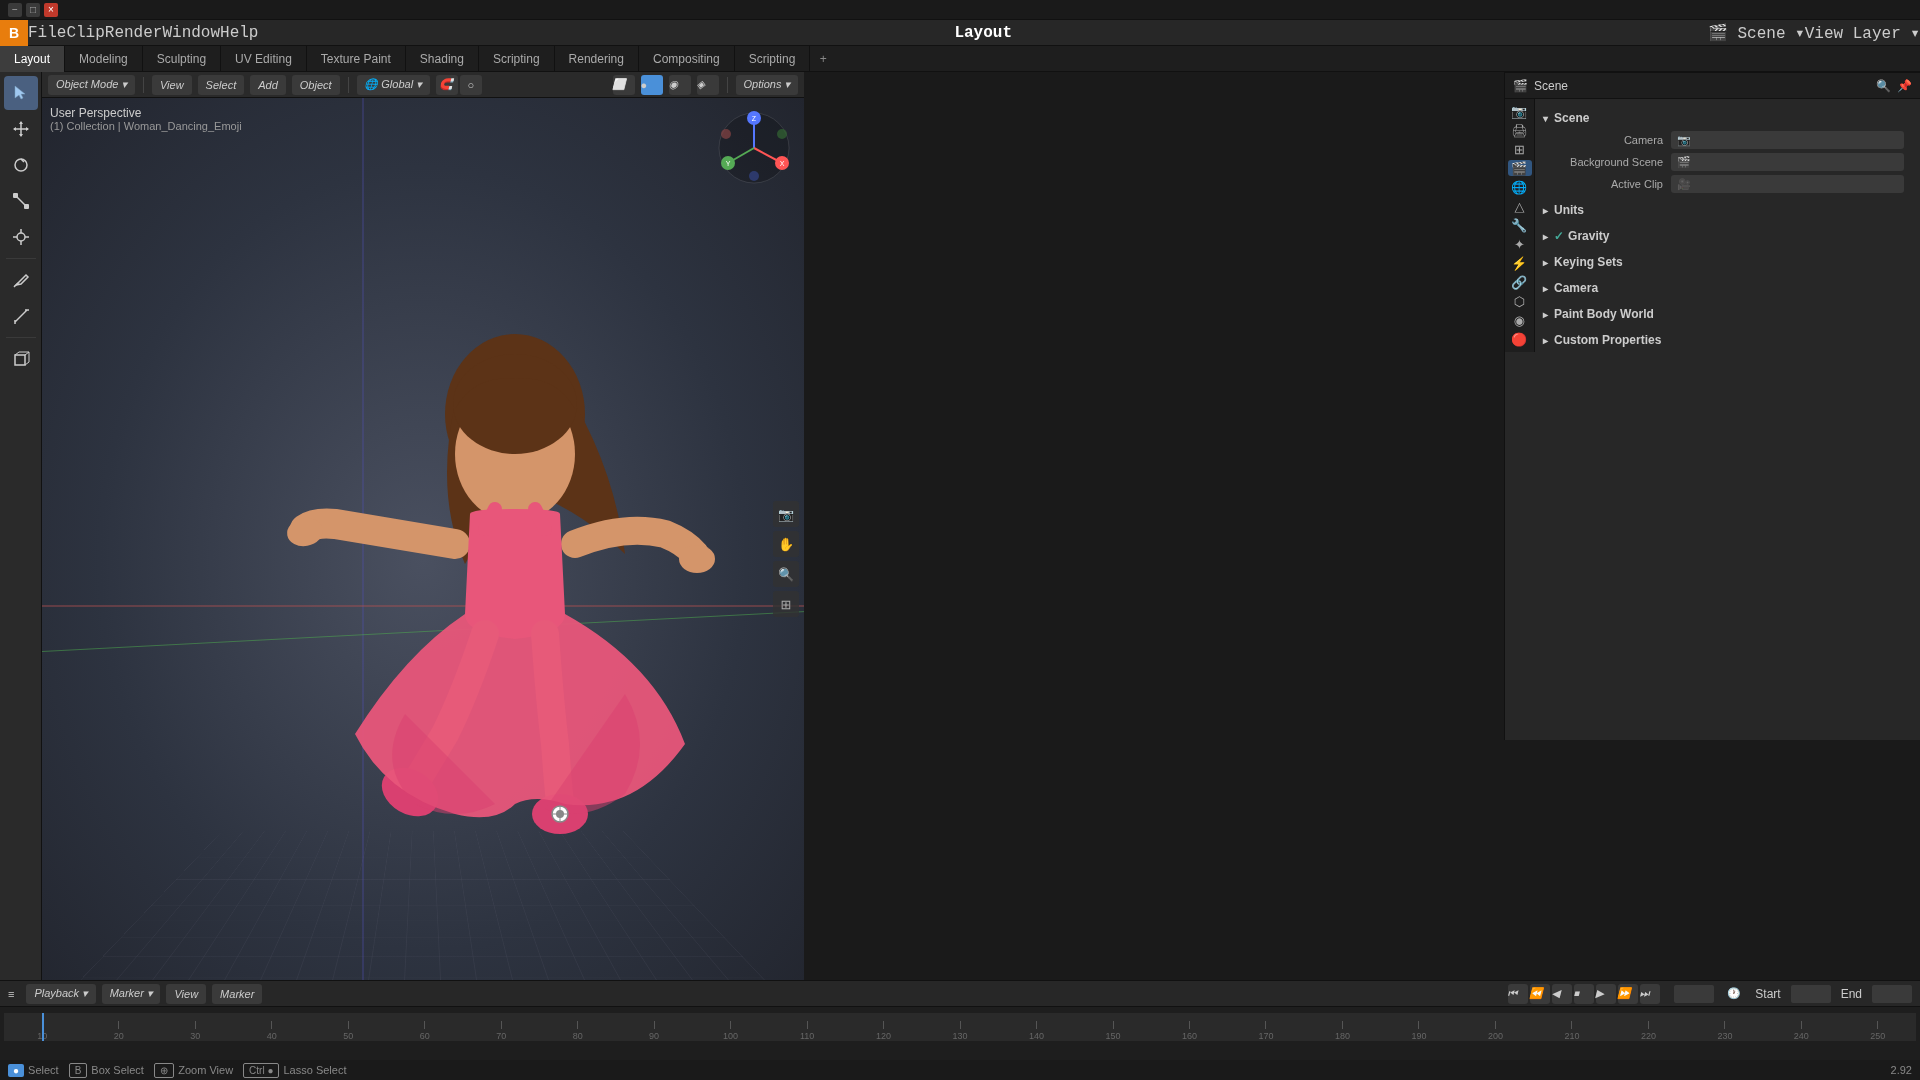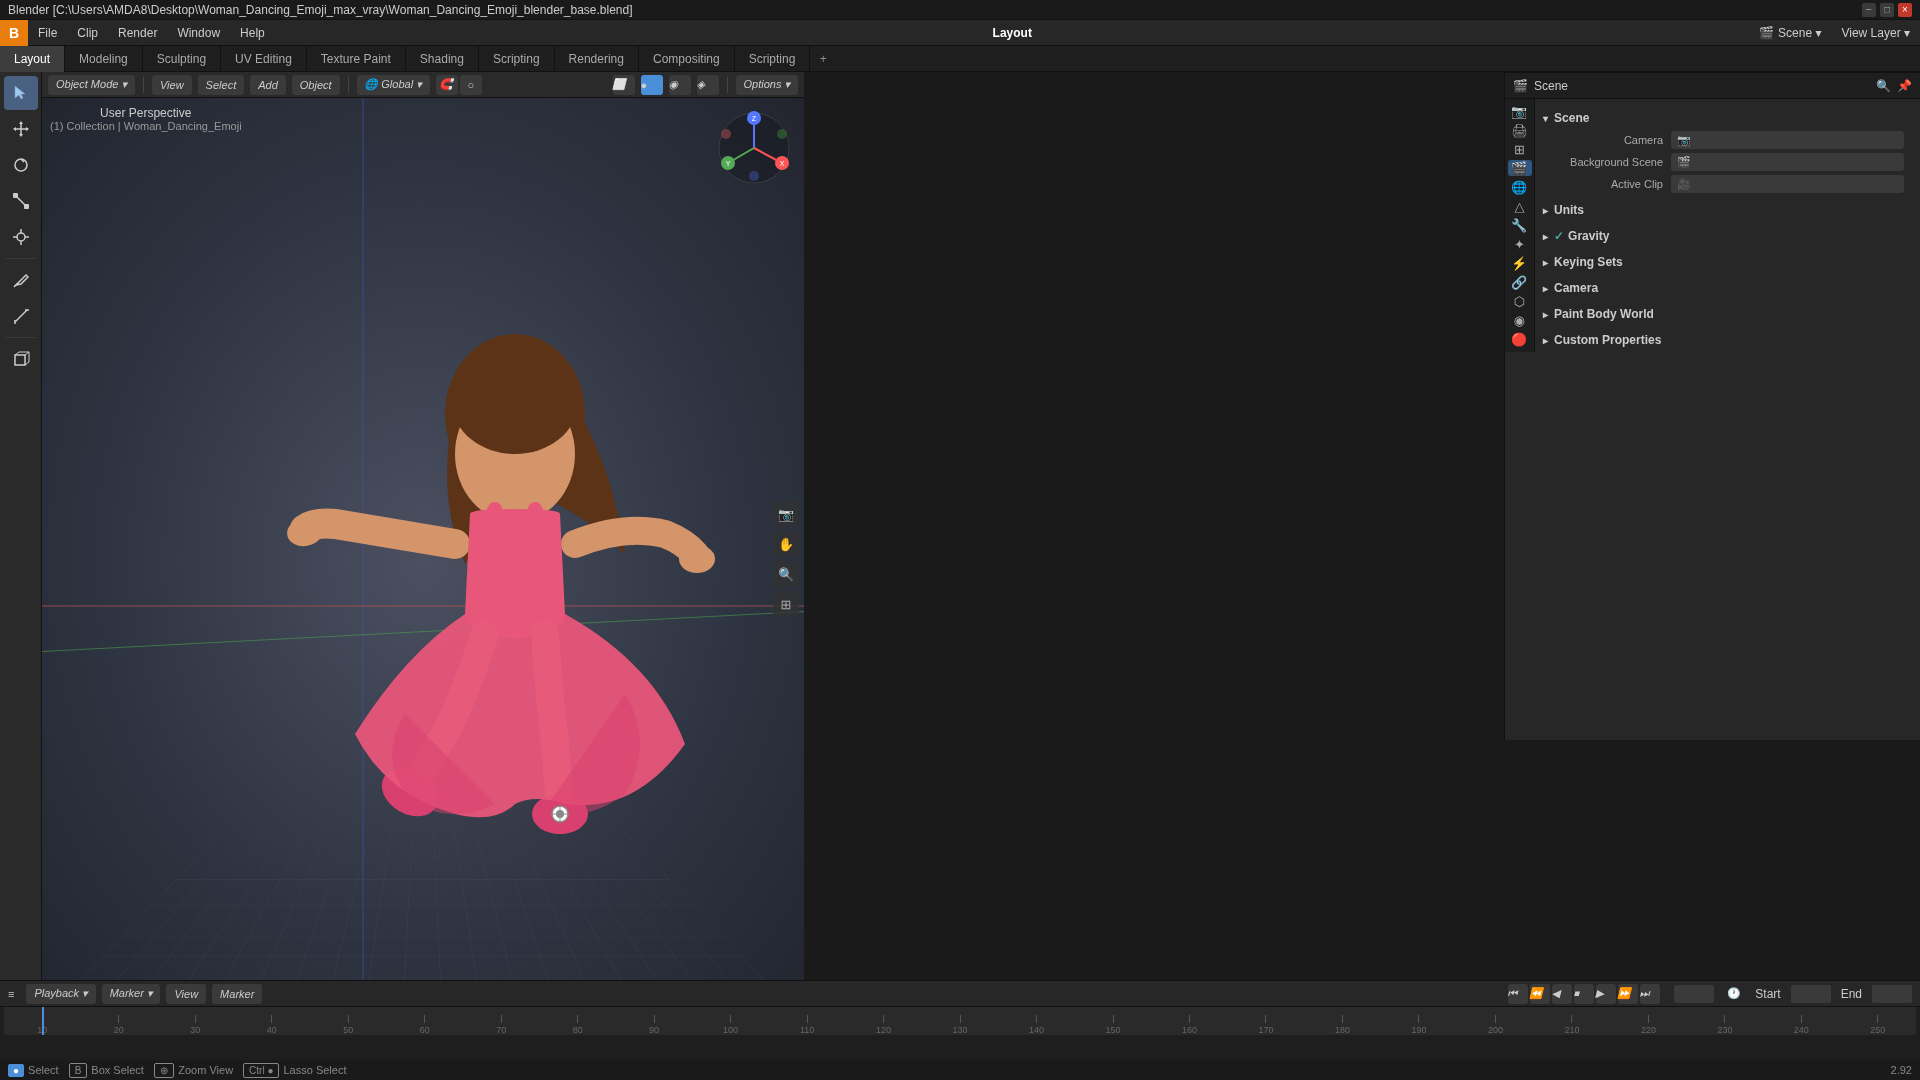--- a/index.html
+++ b/index.html
@@ -64,27 +64,28 @@
       background: #e87d0d;
       display: flex;
       align-items: center;
       justify-content: center;
       font-weight: bold;
       font-size: 14px;
       color: white;
       cursor: pointer;
     }
     .menu-item {
-      padding: 0 10px;
-      height: 26px;
-      display: flex;
-      align-items: center;
-      font-size: 12px;
+      padding: 0 0;
+      height: 26px;
+      display: flex;
+      align-items: center;
+      font-size: 16px;
       color: #ccc;
       cursor: pointer;
+      font-family: Liberation Mono, monospace;
     }
     .menu-separator { flex: 1; }
 
     
     #workspace-tabs {
       position: absolute;
       top: 46px;
       left: 0;
       width: 100%;
       height: 26px;
@@ -186,21 +187,20 @@
 
     
     #viewport {
       position: absolute;
       top: 98px;
       left: 42px;
       right: 1116px;
       bottom: 60px;
       background: #84cc16;
       overflow: hidden;
-      text-align: center;
     }
     #viewport-bg {
       width: 100%;
       height: 100%;
       background: radial-gradient(ellipse at center, #4a5060 0%, #2d3340 60%, #22252e 100%);
       position: relative;
     }
 
     
     #viewport-grid {
@@ -437,21 +437,21 @@
       background: #272727;
       display: flex;
       align-items: center;
       padding: 0 8px;
       gap: 6px;
       border-bottom: 1px solid #111;
     }
     #timeline-body {
       height: 34px;
       display: flex;
-      align-items: flex-start;
+      align-items: flex-end;
       position: relative;
       padding: 0 4px;
     }
     #timeline-ruler {
       flex: 1;
       height: 28px;
       background: #2a2a2a;
       position: relative;
       overflow: hidden;
     }
@@ -516,21 +516,20 @@
     
     .checkmark { color: #4a9; }
 
     
     .expand-arrow { font-size: 10px; margin-right: 2px; }
   </style>
 </head>
 <body>
 
 <div id="title-bar">
-  <span>Blender [C:\Users\AMDA8\Desktop\Woman_Dancing_Emoji_max_vray\Woman_Dancing_Emoji_blender_base.blend]</span>
   <div id="title-bar-controls">
     <div class="title-btn">−</div>
     <div class="title-btn">□</div>
     <div class="title-btn" style="background:#c0392b;color:white;">×</div>
   </div>
 </div>
 
 <div id="menu-bar">
   <div class="menu-logo">B</div>
   <div class="menu-item">File</div>

